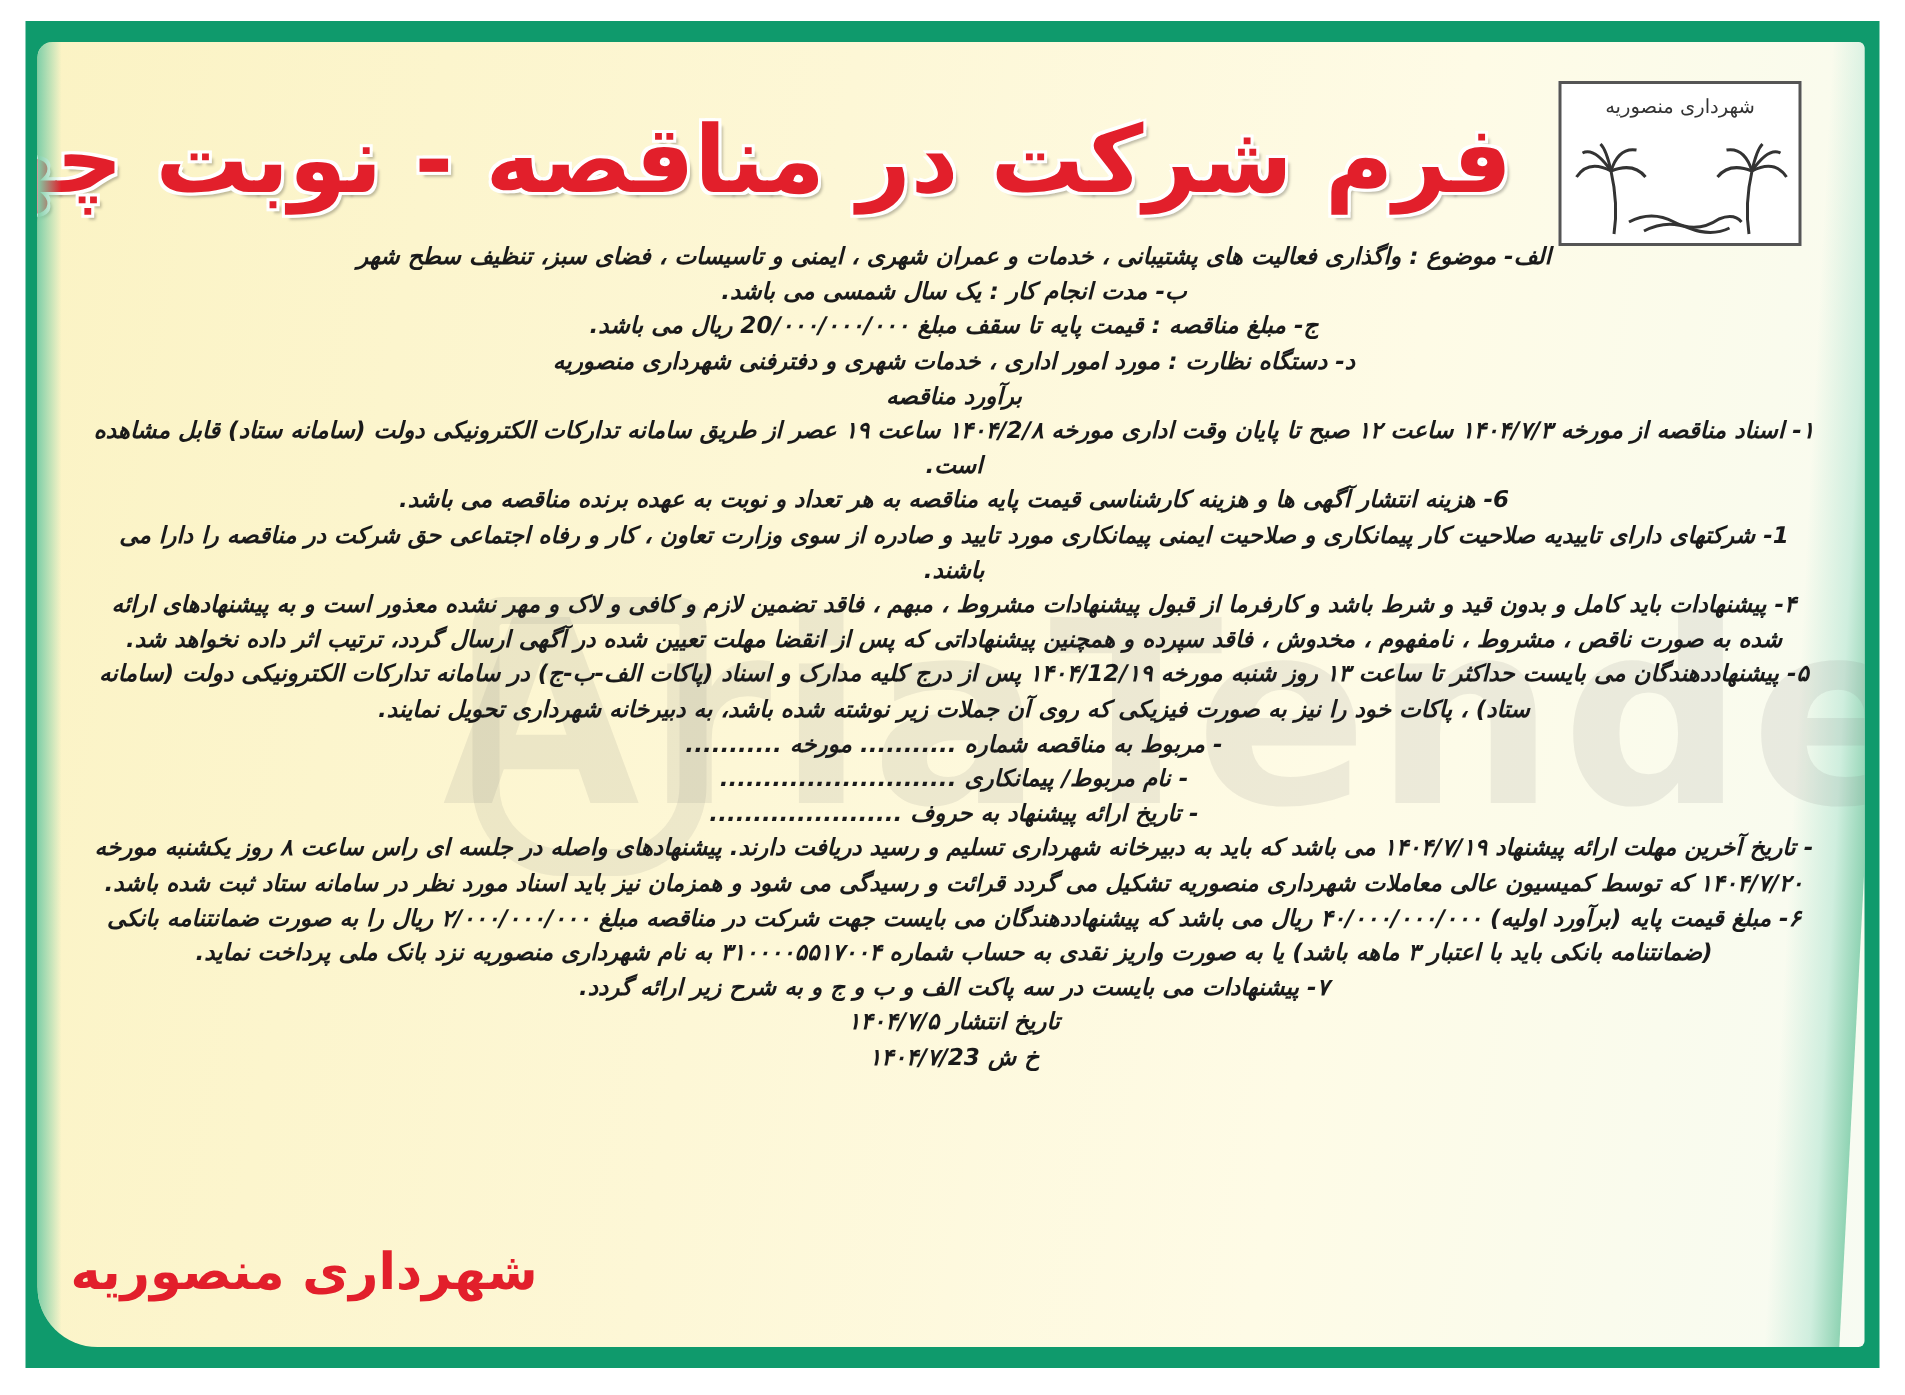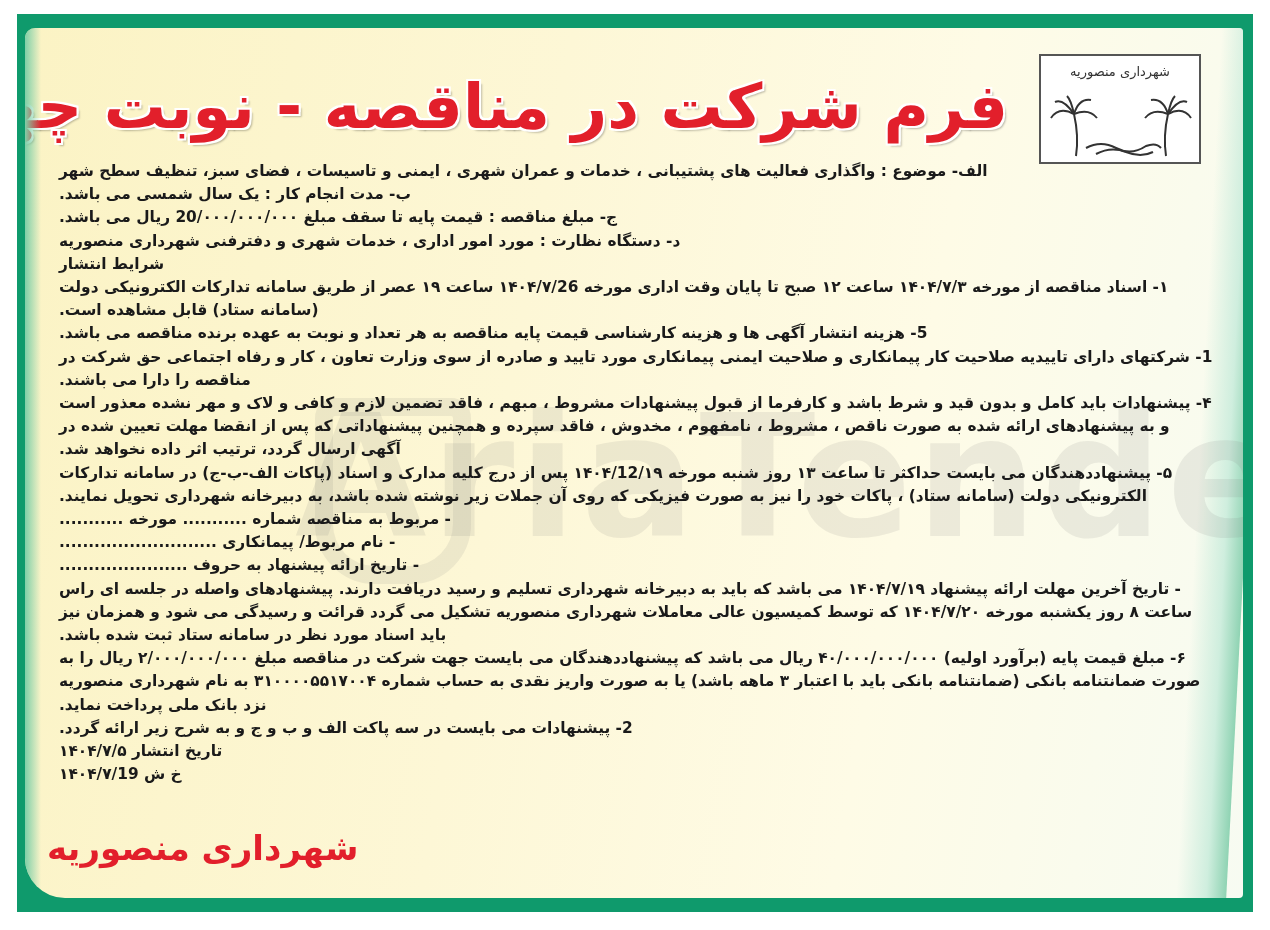--- a/index.html
+++ b/index.html
@@ -45,22 +45,22 @@
   }
   .logo svg { position: absolute; left: 0; top: 0; }
   .title {
     position: absolute; right: 235px; top: 42px; font-size: 62px; font-weight: bold;
     color: #e21f2b; direction: rtl; white-space: nowrap;
     text-shadow: 2px 2px 0 #fff, -2px -2px 0 #fff, 2px -2px 0 #fff, -2px 2px 0 #fff, 3px 3px 2px rgba(0,0,0,0.25);
     font-family: "DejaVu Sans", sans-serif;
   }
   .body-text {
     position: absolute; right: 30px; left: 34px; top: 132px;
-    direction: rtl; text-align: left; font-size: 15.4px; line-height: 23.2px;
-    color: #1a1a1a; font-weight: bold; font-family: "DejaVu Sans", sans-serif;
+    direction: rtl; text-align: center; font-size: 15.4px; line-height: 23.2px;
+    color: #1a1a1a; font-weight: bold; font-family: "DejaVu Sans", sans-serif; font-style: italic;
   }
   .body-text p { margin: 0; }
   .signature {
     position: absolute; left: 22px; bottom: 30px; font-size: 34px; font-weight: bold;
     color: #e21f2b; direction: rtl; font-family: "DejaVu Sans", sans-serif;
   }
 </style>
 </head>
 <body>
 
@@ -92,31 +92,31 @@
       <div class="logo-text">شهرداری منصوریه</div>
     </div>
 
     <div class="title">فرم شرکت در مناقصه - نوبت چهارم</div>
 
     <div class="body-text">
       <p>الف- موضوع : واگذاری فعالیت های پشتیبانی ، خدمات و عمران شهری ، ایمنی و تاسیسات ، فضای سبز، تنظیف سطح شهر</p>
       <p>ب- مدت انجام کار : یک سال شمسی می باشد.</p>
       <p>ج- مبلغ مناقصه : قیمت پایه تا سقف مبلغ 20/۰۰۰/۰۰۰/۰۰۰ ریال می باشد.</p>
       <p>د- دستگاه نظارت : مورد امور اداری ، خدمات شهری و دفترفنی شهرداری منصوریه</p>
-      <p>شرایط انتشار</p>
-      <p>۱- اسناد مناقصه از مورخه ۱۴۰۴/۷/۳ ساعت ۱۲ صبح تا پایان وقت اداری مورخه ۱۴۰۴/۷/26 ساعت ۱۹ عصر از طریق سامانه تدارکات الکترونیکی دولت (سامانه ستاد) قابل مشاهده است.</p>
-      <p>5- هزینه انتشار آگهی ها و هزینه کارشناسی قیمت پایه مناقصه به هر تعداد و نوبت به عهده برنده مناقصه می باشد.</p>
+      <p>برآورد مناقصه</p>
+      <p>۱- اسناد مناقصه از مورخه ۱۴۰۴/۷/۳ ساعت ۱۲ صبح تا پایان وقت اداری مورخه ۱۴۰۴/2/۸ ساعت ۱۹ عصر از طریق سامانه تدارکات الکترونیکی دولت (سامانه ستاد) قابل مشاهده است.</p>
+      <p>6- هزینه انتشار آگهی ها و هزینه کارشناسی قیمت پایه مناقصه به هر تعداد و نوبت به عهده برنده مناقصه می باشد.</p>
       <p>1- شرکتهای دارای تاییدیه صلاحیت کار پیمانکاری و صلاحیت ایمنی پیمانکاری مورد تایید و صادره از سوی وزارت تعاون ، کار و رفاه اجتماعی حق شرکت در مناقصه را دارا می باشند.</p>
       <p>۴- پیشنهادات باید کامل و بدون قید و شرط باشد و کارفرما از قبول پیشنهادات مشروط ، مبهم ، فاقد تضمین لازم و کافی و لاک و مهر نشده معذور است و به پیشنهادهای ارائه شده به صورت ناقص ، مشروط ، نامفهوم ، مخدوش ، فاقد سپرده و همچنین پیشنهاداتی که پس از انقضا مهلت تعیین شده در آگهی ارسال گردد، ترتیب اثر داده نخواهد شد.</p>
       <p>۵- پیشنهاددهندگان می بایست حداکثر تا ساعت ۱۳ روز شنبه مورخه ۱۴۰۴/12/۱۹ پس از درج کلیه مدارک و اسناد (پاکات الف-ب-ج) در سامانه تدارکات الکترونیکی دولت (سامانه ستاد) ، پاکات خود را نیز به صورت فیزیکی که روی آن جملات زیر نوشته شده باشد، به دبیرخانه شهرداری تحویل نمایند.</p>
       <p>- مربوط به مناقصه شماره ........... مورخه ...........</p>
       <p>- نام مربوط/ پیمانکاری ...........................</p>
       <p>- تاریخ ارائه پیشنهاد به حروف ......................</p>
       <p>- تاریخ آخرین مهلت ارائه پیشنهاد ۱۴۰۴/۷/۱۹ می باشد که باید به دبیرخانه شهرداری تسلیم و رسید دریافت دارند. پیشنهادهای واصله در جلسه ای راس ساعت ۸ روز یکشنبه مورخه ۱۴۰۴/۷/۲۰ که توسط کمیسیون عالی معاملات شهرداری منصوریه تشکیل می گردد قرائت و رسیدگی می شود و همزمان نیز باید اسناد مورد نظر در سامانه ستاد ثبت شده باشد.</p>
       <p>۶- مبلغ قیمت پایه (برآورد اولیه) ۴۰/۰۰۰/۰۰۰/۰۰۰ ریال می باشد که پیشنهاددهندگان می بایست جهت شرکت در مناقصه مبلغ ۲/۰۰۰/۰۰۰/۰۰۰ ریال را به صورت ضمانتنامه بانکی (ضمانتنامه بانکی باید با اعتبار ۳ ماهه باشد) یا به صورت واریز نقدی به حساب شماره ۳۱۰۰۰۰۵۵۱۷۰۰۴ به نام شهرداری منصوریه نزد بانک ملی پرداخت نماید.</p>
-      <p>2- پیشنهادات می بایست در سه پاکت الف و ب و ج و به شرح زیر ارائه گردد.</p>
+      <p>۷- پیشنهادات می بایست در سه پاکت الف و ب و ج و به شرح زیر ارائه گردد.</p>
       <p>تاریخ انتشار ۱۴۰۴/۷/۵</p>
-      <p>خ ش ۱۴۰۴/۷/19</p>
+      <p>خ ش ۱۴۰۴/۷/23</p>
     </div>
 
     <div class="signature">شهرداری منصوریه</div>
   </div>
 </div>
 
 </body></html>

